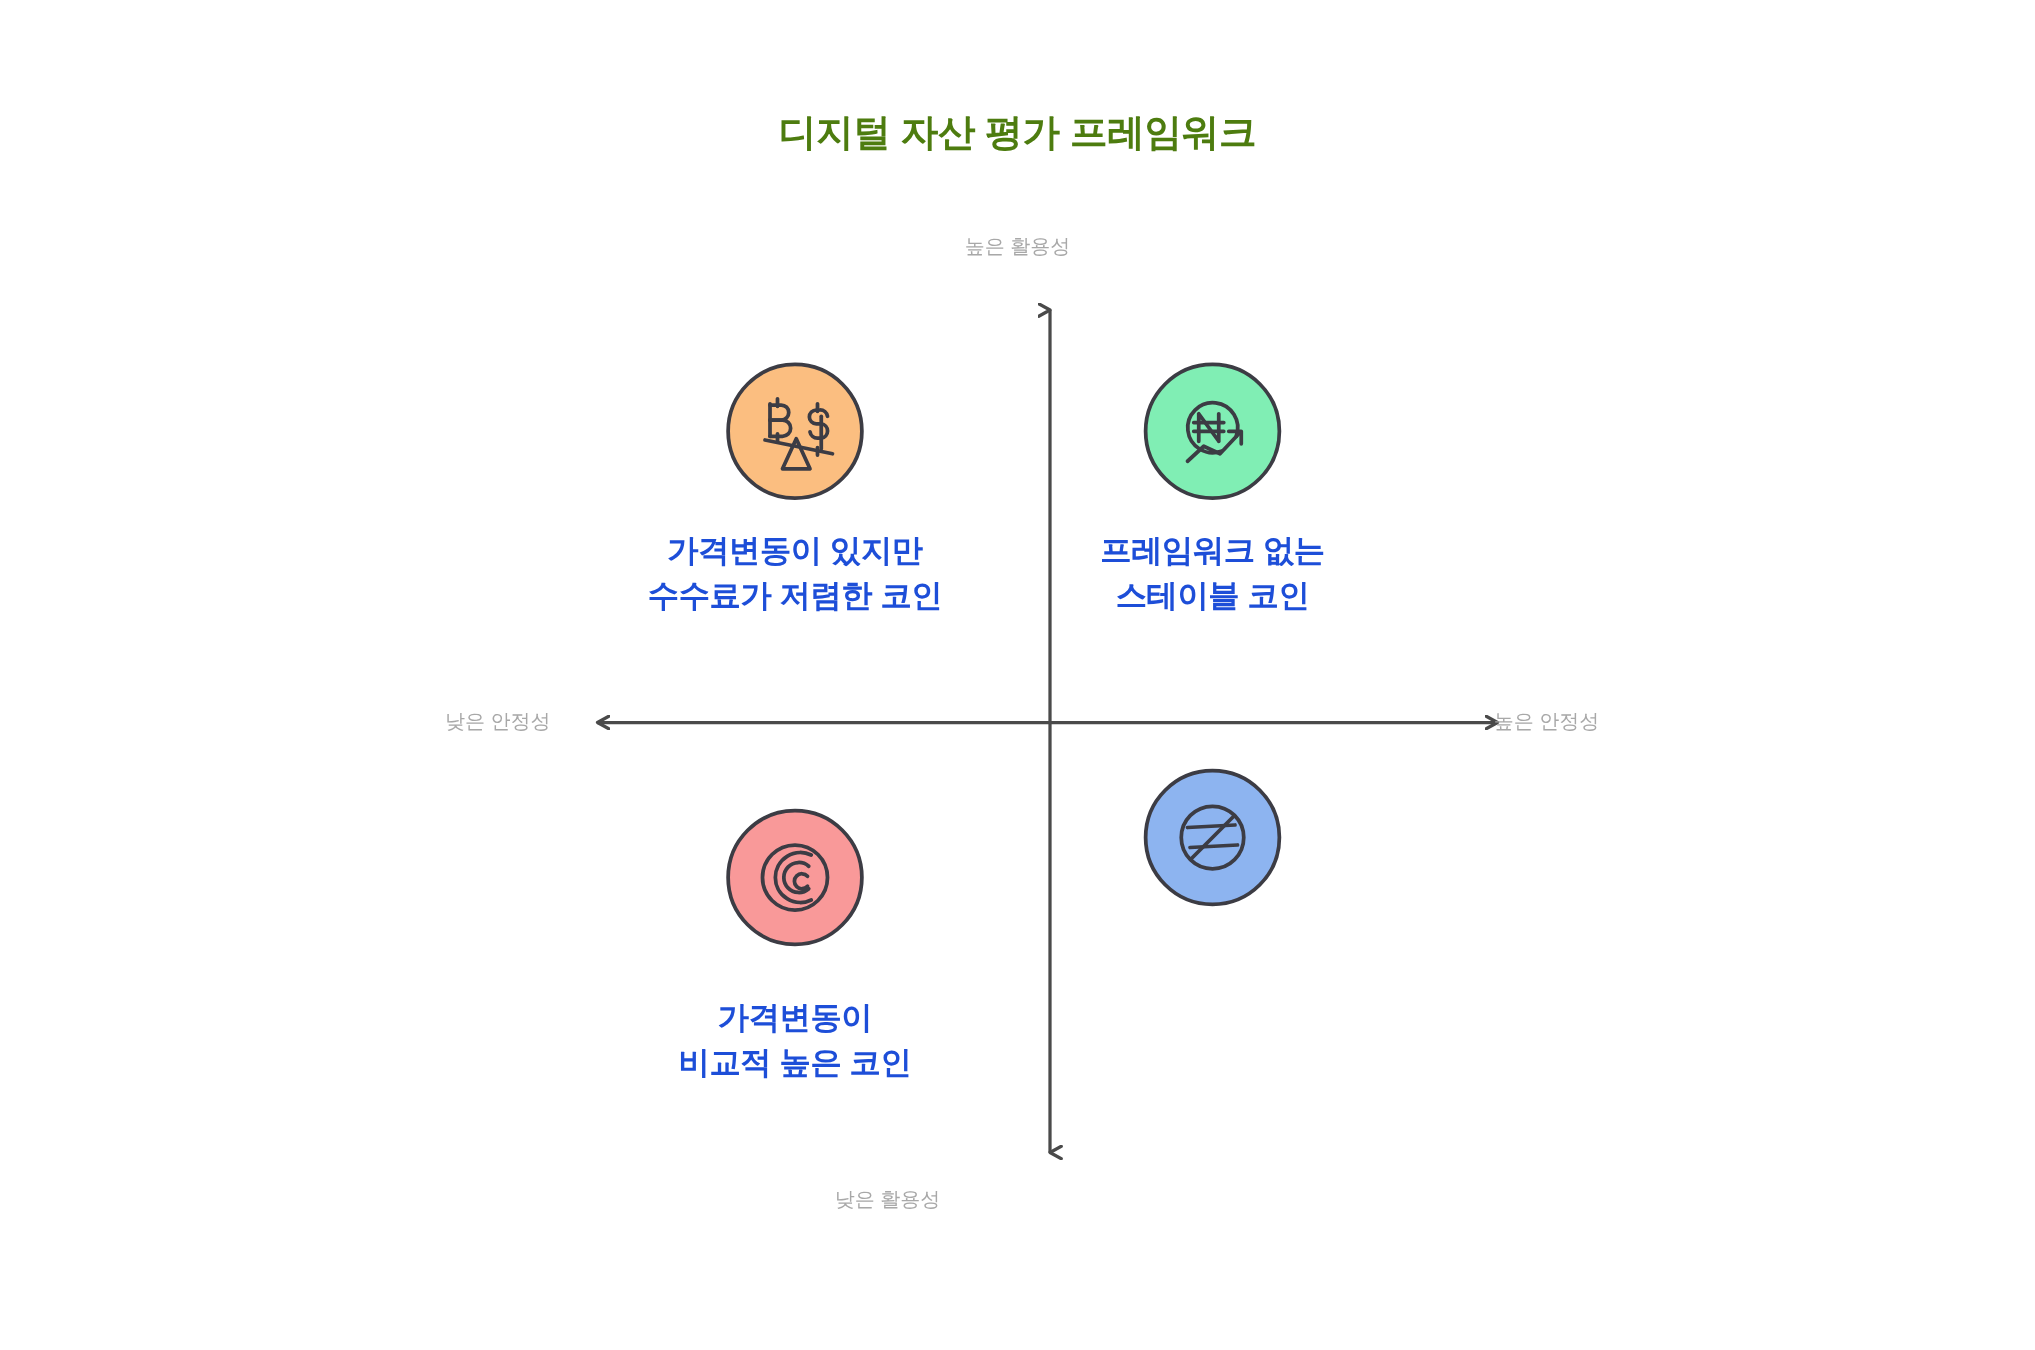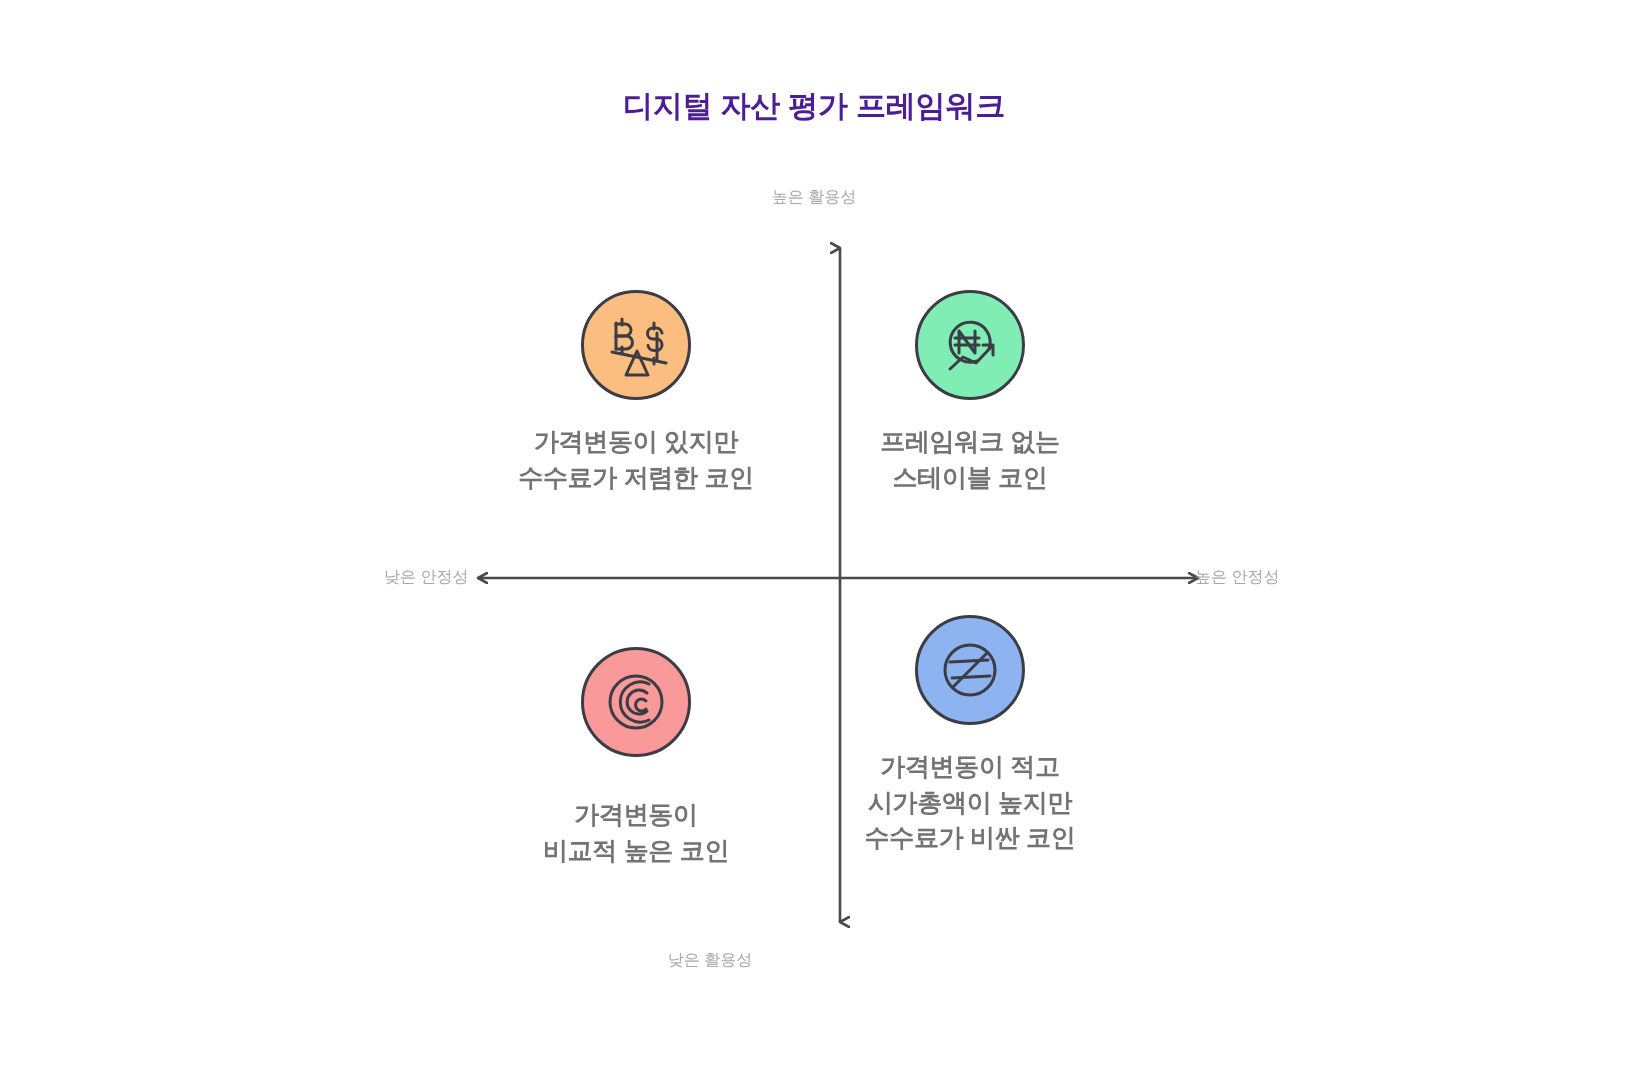--- a/index.html
+++ b/index.html
@@ -22,21 +22,21 @@
   }
   
   #page-title {
     position: absolute;
     top: 86px;
     left: 0;
     width: 1628px;
     text-align: center;
     font-size: 30px;
     font-weight: bold;
-    color: #4c1d95;
+    color: #4d7c0f;
     letter-spacing: -0.2px;
   }
   
   #axes {
     position: absolute;
     top: 0;
     left: 0;
   }
   
   .axis-label {
@@ -55,21 +55,20 @@
   #axis-label-bottom {
     top: 950px;
     left: 0;
     width: 1420px;
     text-align: center;
   }
   #axis-label-left {
     top: 567px;
     left: 356px;
     text-align: right;
-    margin-left: 28px;
   }
   #axis-label-right {
     top: 567px;
     left: 1167px;
     text-align: left;
     margin-left: 28px;
   }
   
   .quadrant {
     position: absolute;
@@ -87,21 +86,21 @@
     align-items: center;
     justify-content: center;
     box-sizing: border-box;
   }
   .quadrant-text {
     margin-top: 24px;
     text-align: center;
     font-size: 25px;
     font-weight: bold;
     line-height: 1.42;
-    color: #737373;
+    color: #1d4ed8;
     white-space: pre-line;
     letter-spacing: -0.3px;
   }
   #quadrant-top-left   { left: 456px; top: 290px; }
   #quadrant-top-right  { left: 790px; top: 290px; }
   #quadrant-bottom-left  { left: 456px; top: 647px; gap: 16px; }
   #quadrant-bottom-right { left: 790px; top: 615px; }
 </style>
 </head>
 <body>
@@ -200,18 +199,15 @@
     <div class="icon-circle" style="background:#8DB4F0">
       <svg width="80" height="80" viewBox="0 0 80 80">
         <g fill="none" stroke="#3c3c44" stroke-width="3" stroke-linecap="round" stroke-linejoin="round">
           <circle cx="40" cy="40" r="25"></circle>
           <path d="M20 32 L58 30"></path>
           <path d="M22 48 L60 46"></path>
           <path d="M23 57 L57 23"></path>
         </g>
       </svg>
     </div>
-    <div class="quadrant-text">가격변동이 적고
-시가총액이 높지만
-수수료가 비싼 코인</div>
   </div>
 
 </div>
 
 </body></html>

